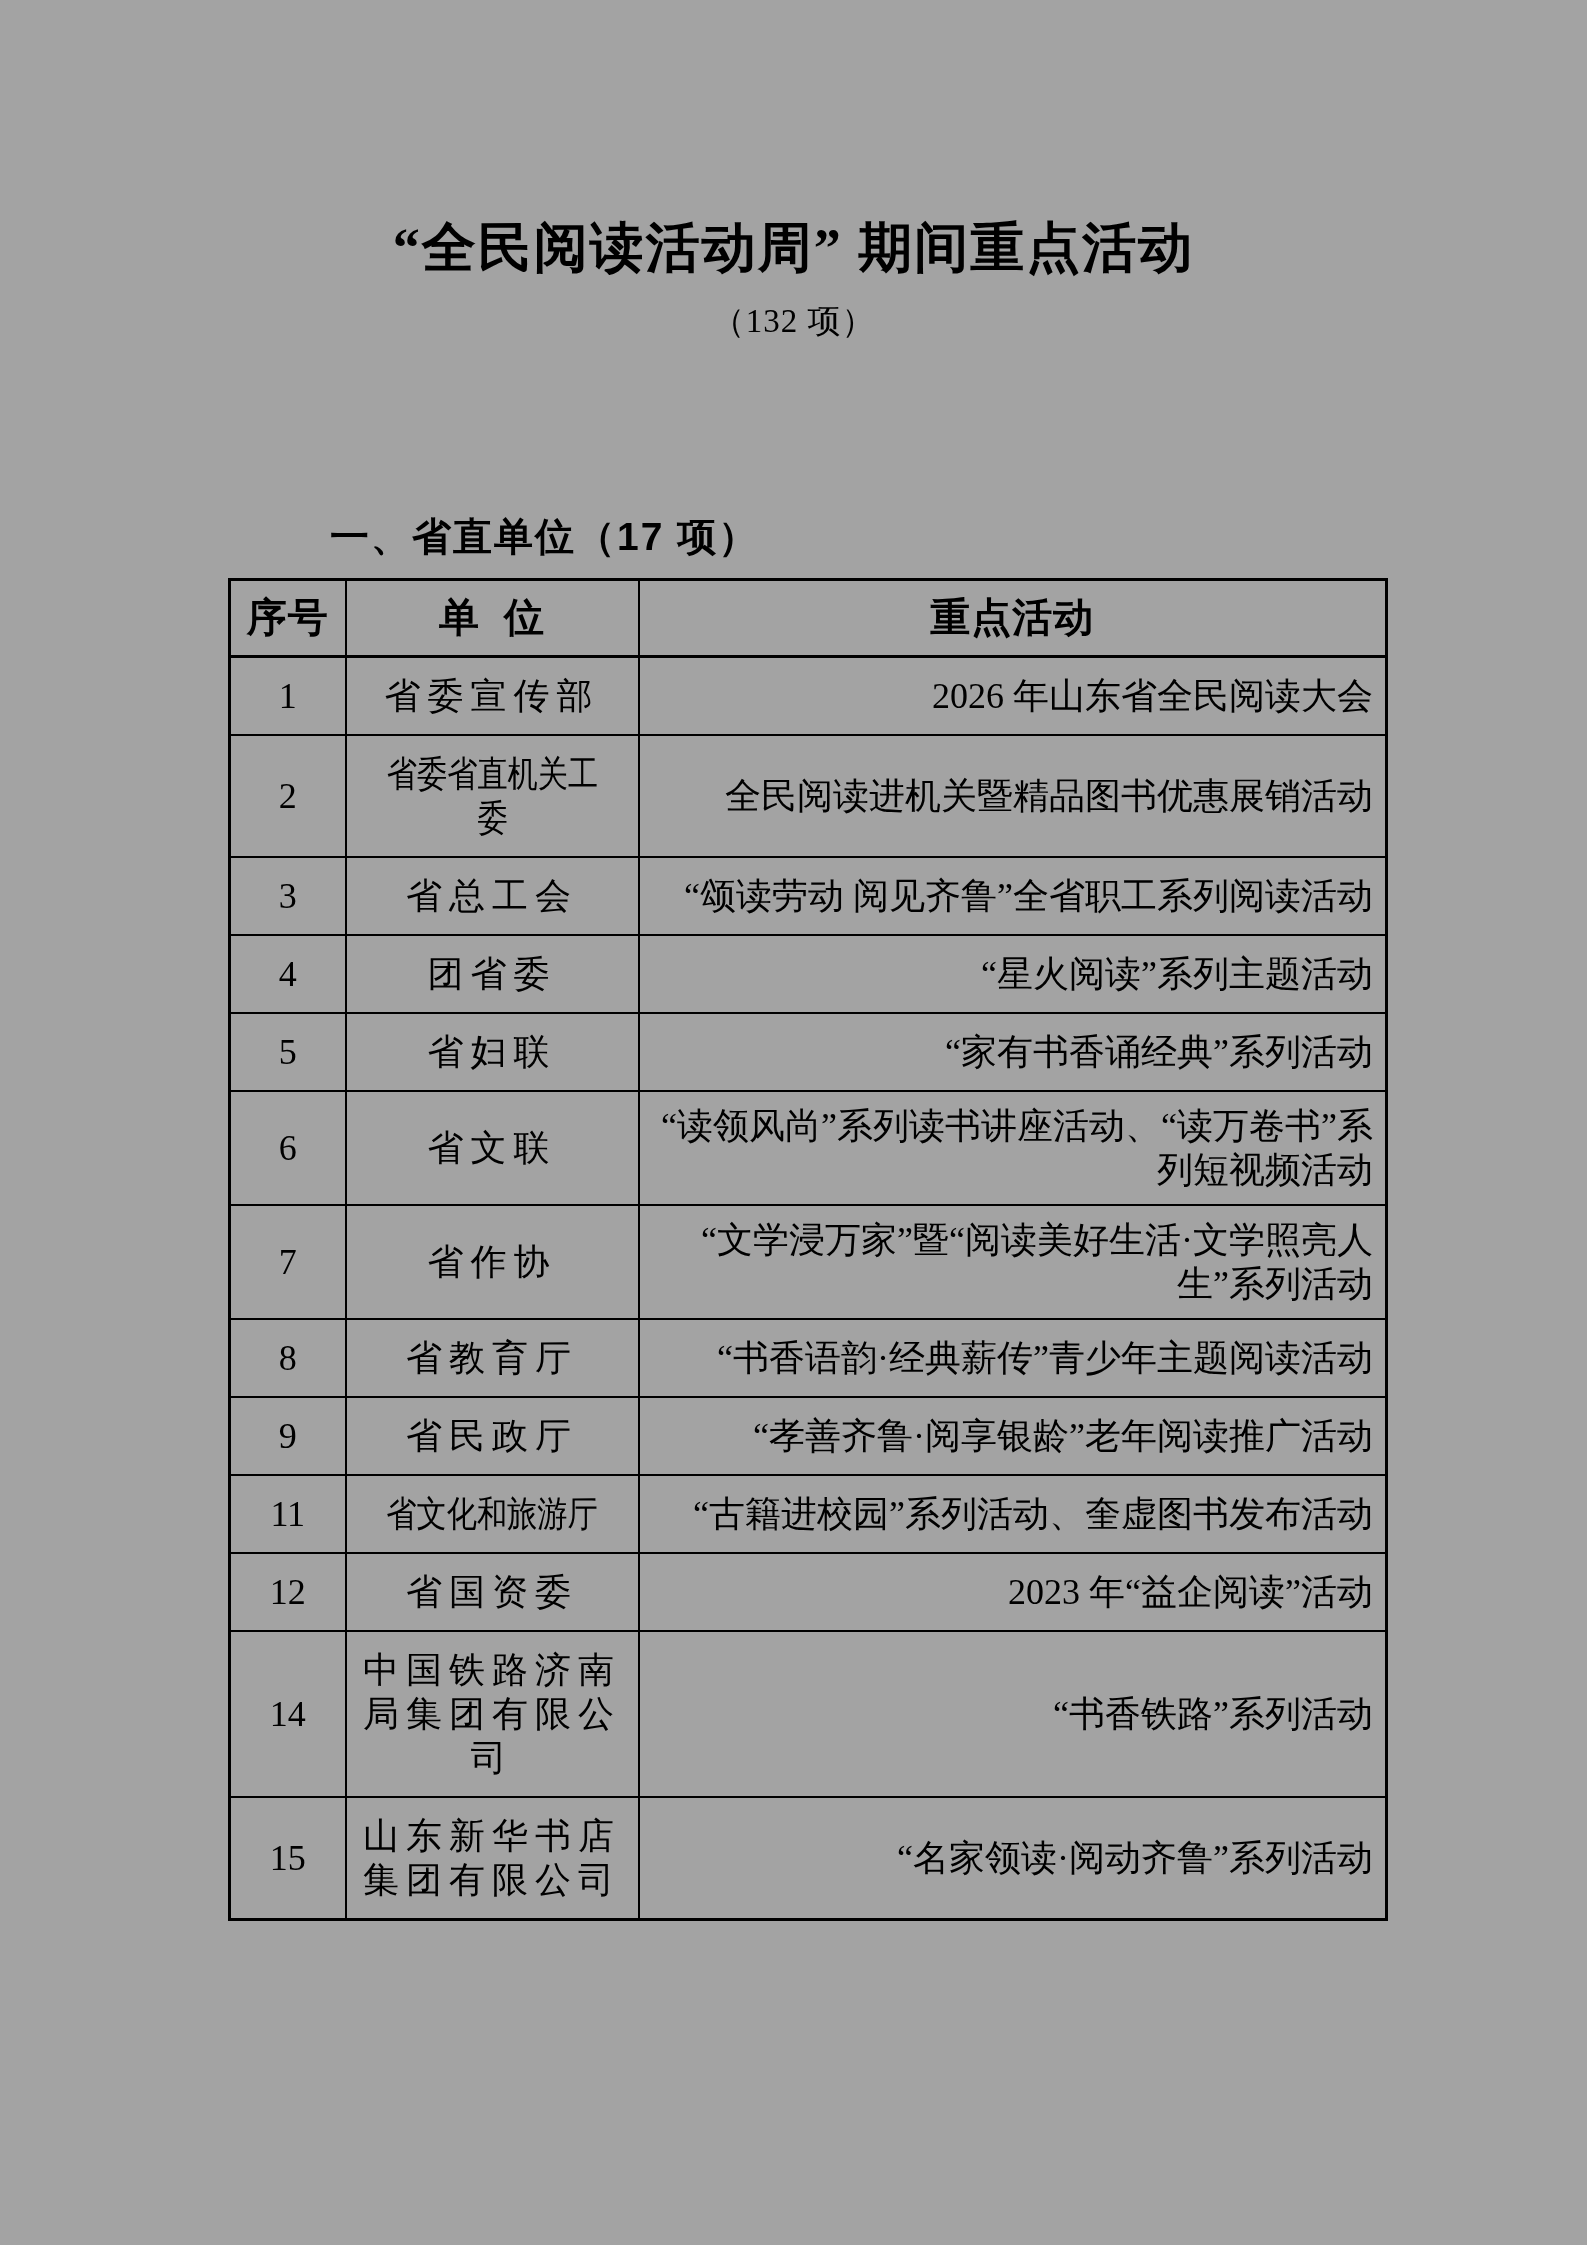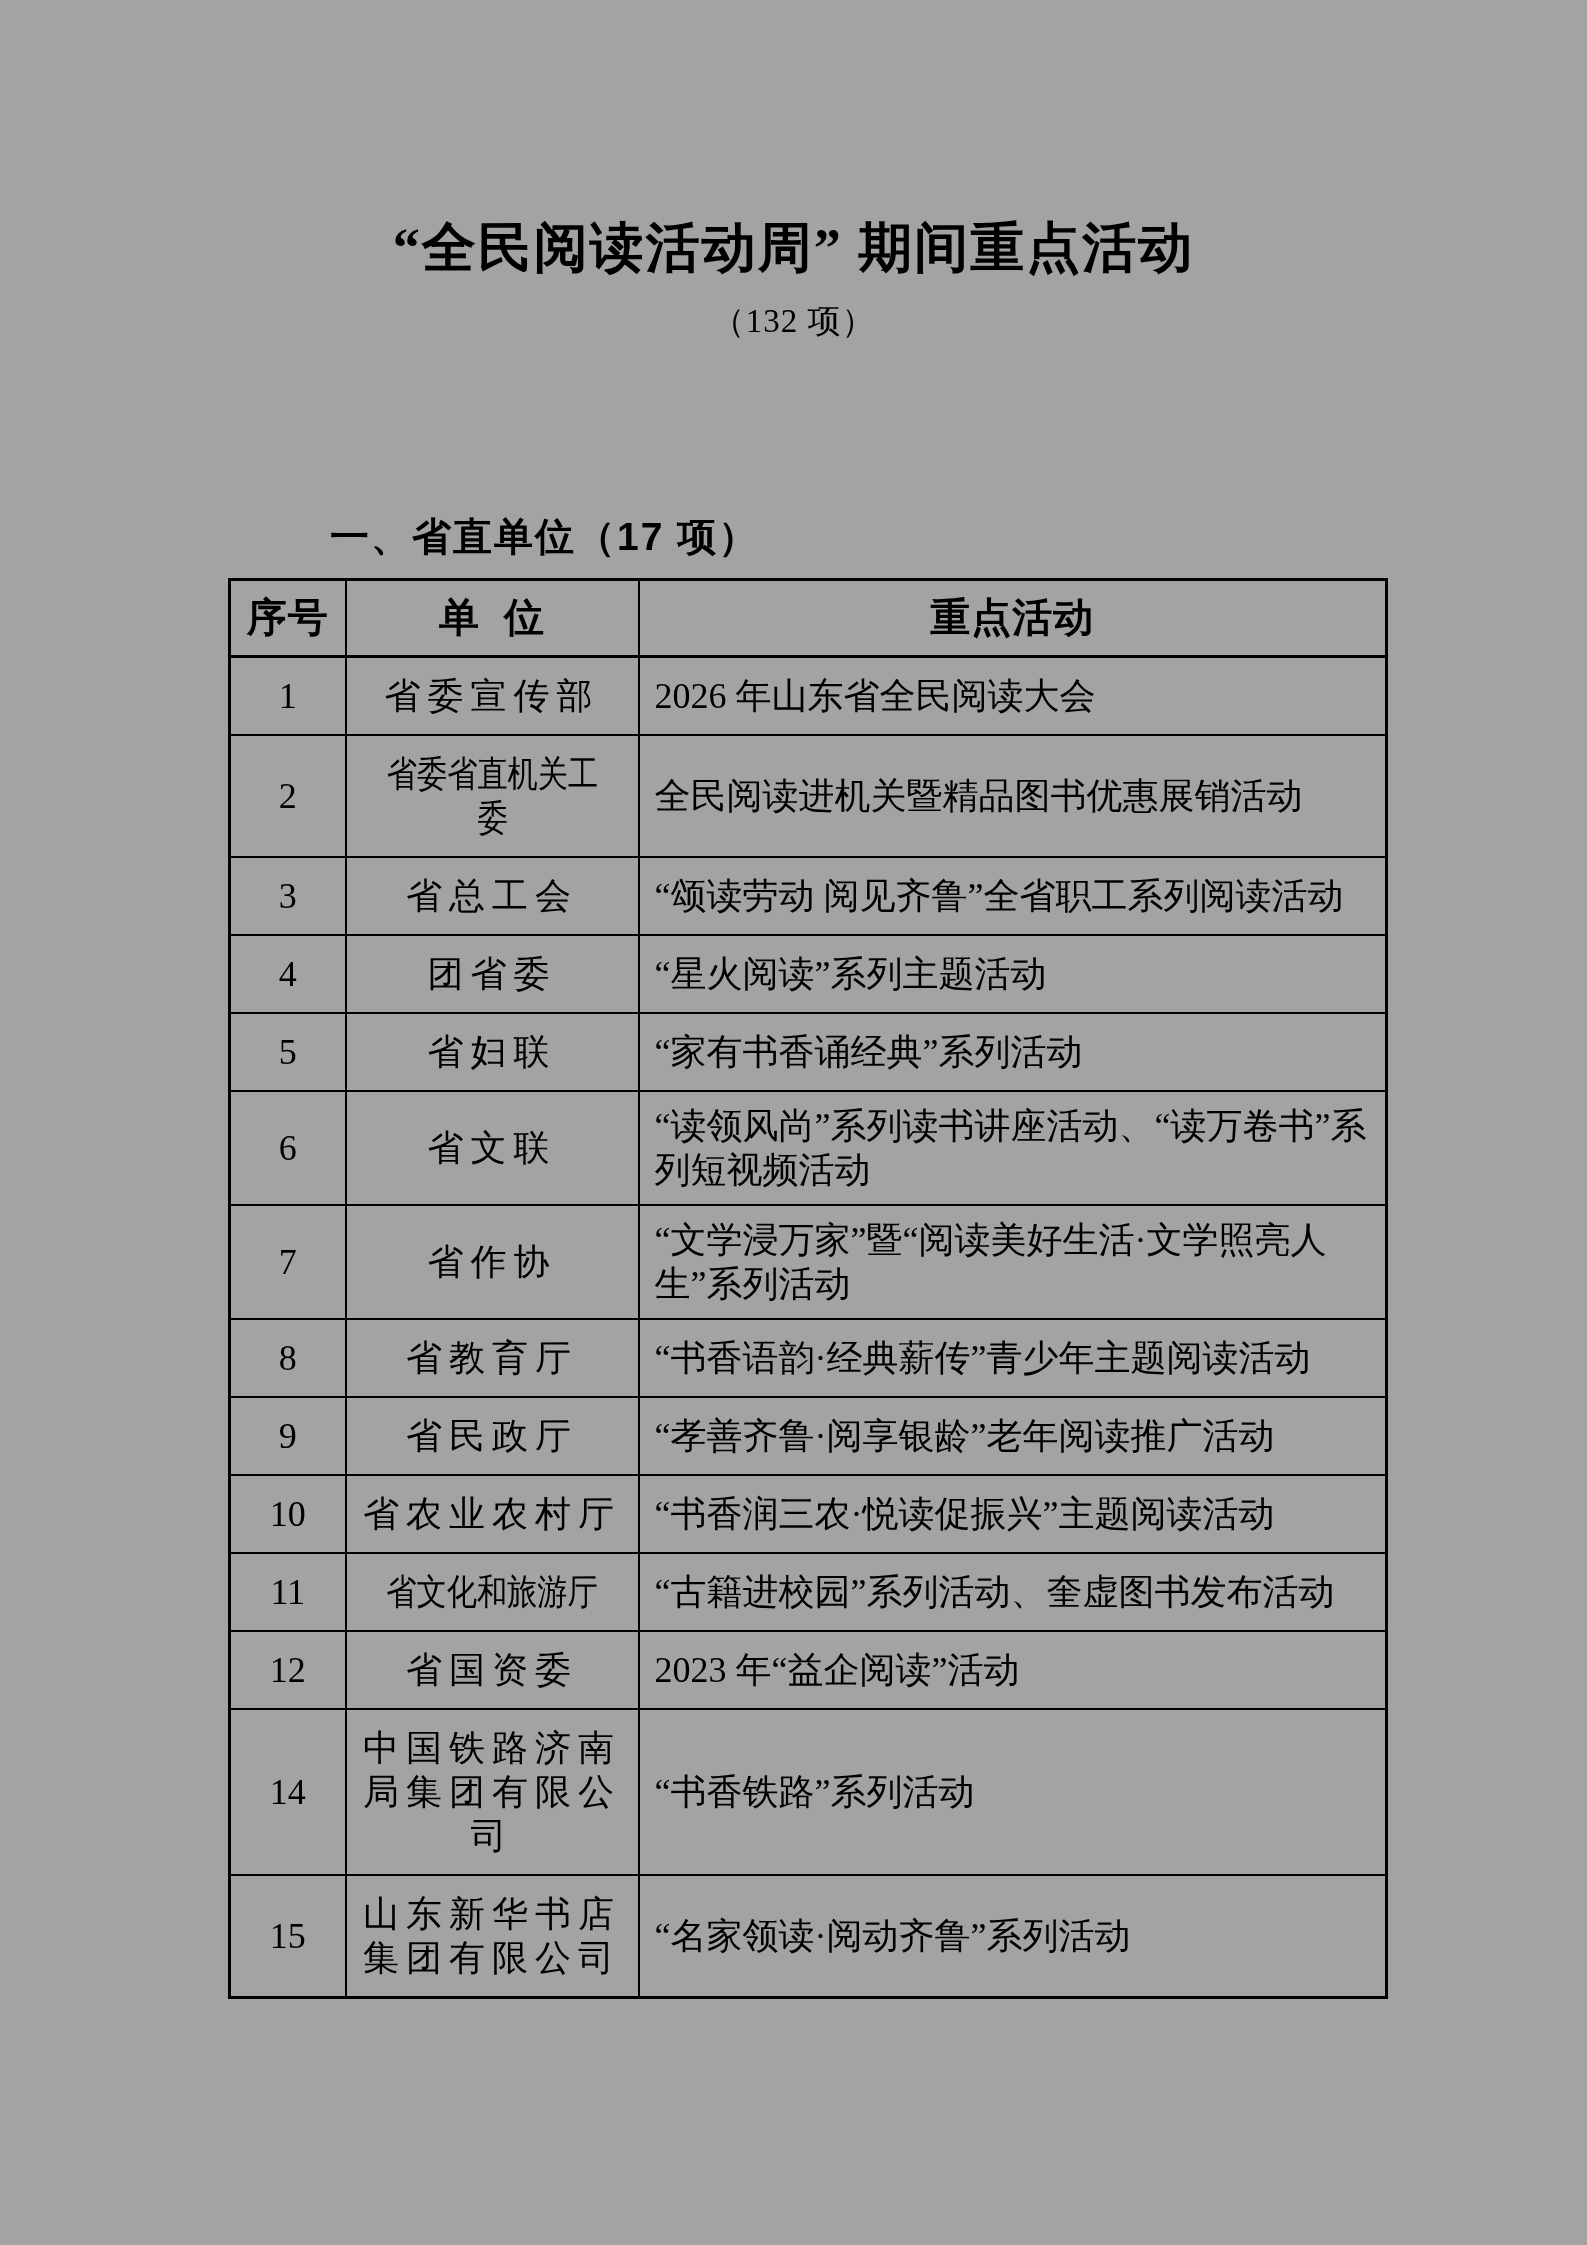--- a/index.html
+++ b/index.html
@@ -76,21 +76,21 @@
     letter-spacing: 7px;
     white-space: pre-line;
   }
   td.unit-cell .unit-text { display: inline-block; }
   td.unit-cell.compressed { letter-spacing: 0; }
   td.unit-cell.compressed .unit-text {
     transform: scaleX(0.84);
     transform-origin: center;
   }
   td.activity-cell {
-    text-align: left;
+    text-align: right;
     padding: 12px 12px 12px 15px;
   }
 </style>
 </head>
 <body>
 
 <div class="page">
 
   <div class="doc-title">“全民阅读活动周” 期间重点活动</div>
 
@@ -151,25 +151,20 @@
           <td class="no-cell">8</td>
           <td class="unit-cell"><span class="unit-text">省教育厅</span></td>
           <td class="activity-cell">“书香语韵·经典薪传”青少年主题阅读活动</td>
         </tr>
         <tr>
           <td class="no-cell">9</td>
           <td class="unit-cell"><span class="unit-text">省民政厅</span></td>
           <td class="activity-cell">“孝善齐鲁·阅享银龄”老年阅读推广活动</td>
         </tr>
         <tr>
-          <td class="no-cell">10</td>
-          <td class="unit-cell"><span class="unit-text">省农业农村厅</span></td>
-          <td class="activity-cell">“书香润三农·悦读促振兴”主题阅读活动</td>
-        </tr>
-        <tr>
           <td class="no-cell">11</td>
           <td class="unit-cell compressed"><span class="unit-text">省文化和旅游厅</span></td>
           <td class="activity-cell">“古籍进校园”系列活动、奎虚图书发布活动</td>
         </tr>
         <tr>
           <td class="no-cell">12</td>
           <td class="unit-cell"><span class="unit-text">省国资委</span></td>
           <td class="activity-cell">2023 年“益企阅读”活动</td>
         </tr>
         <tr>

